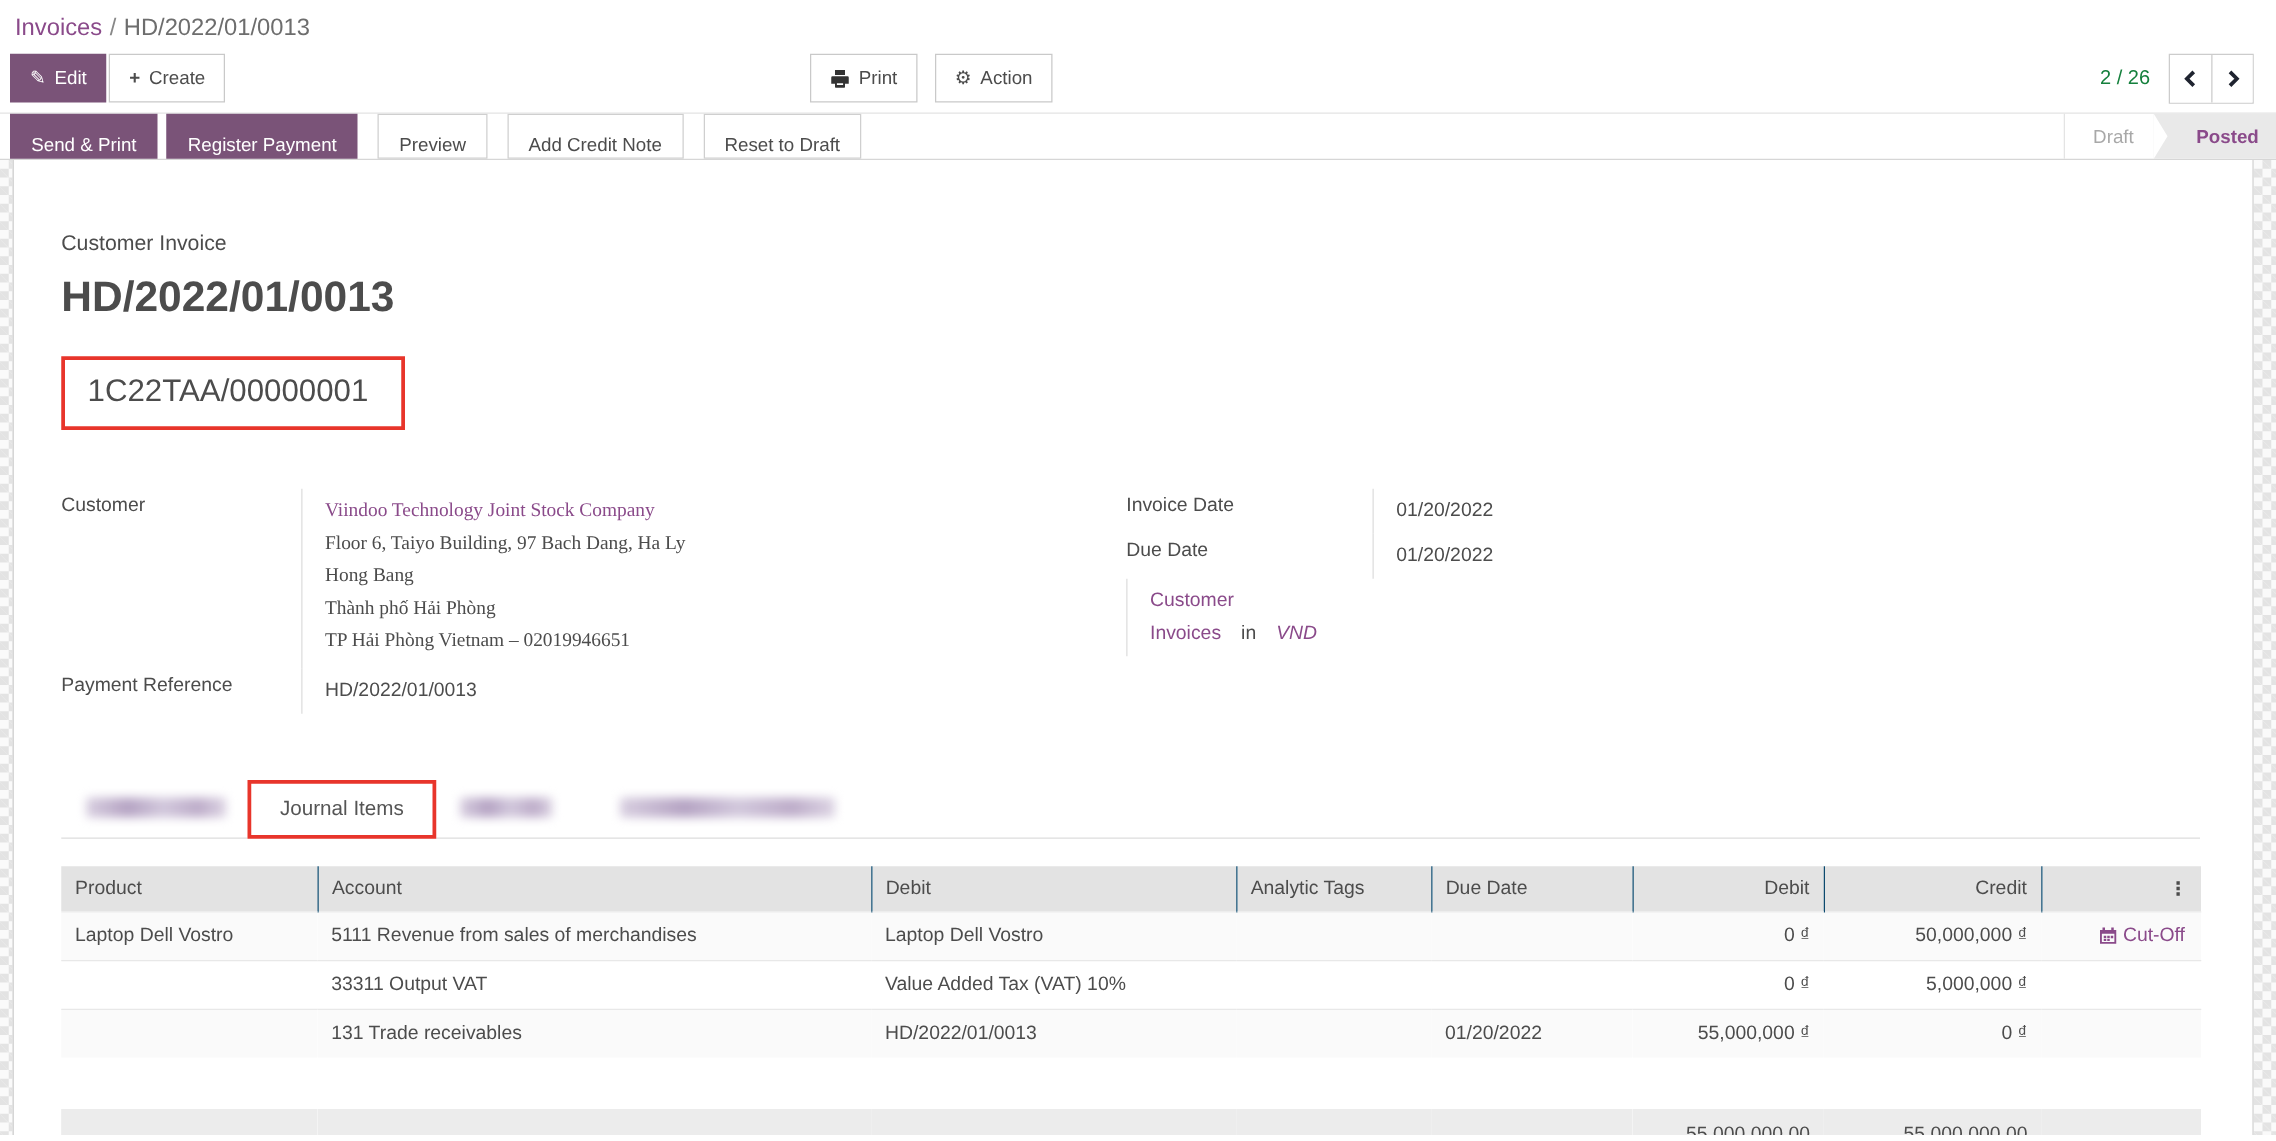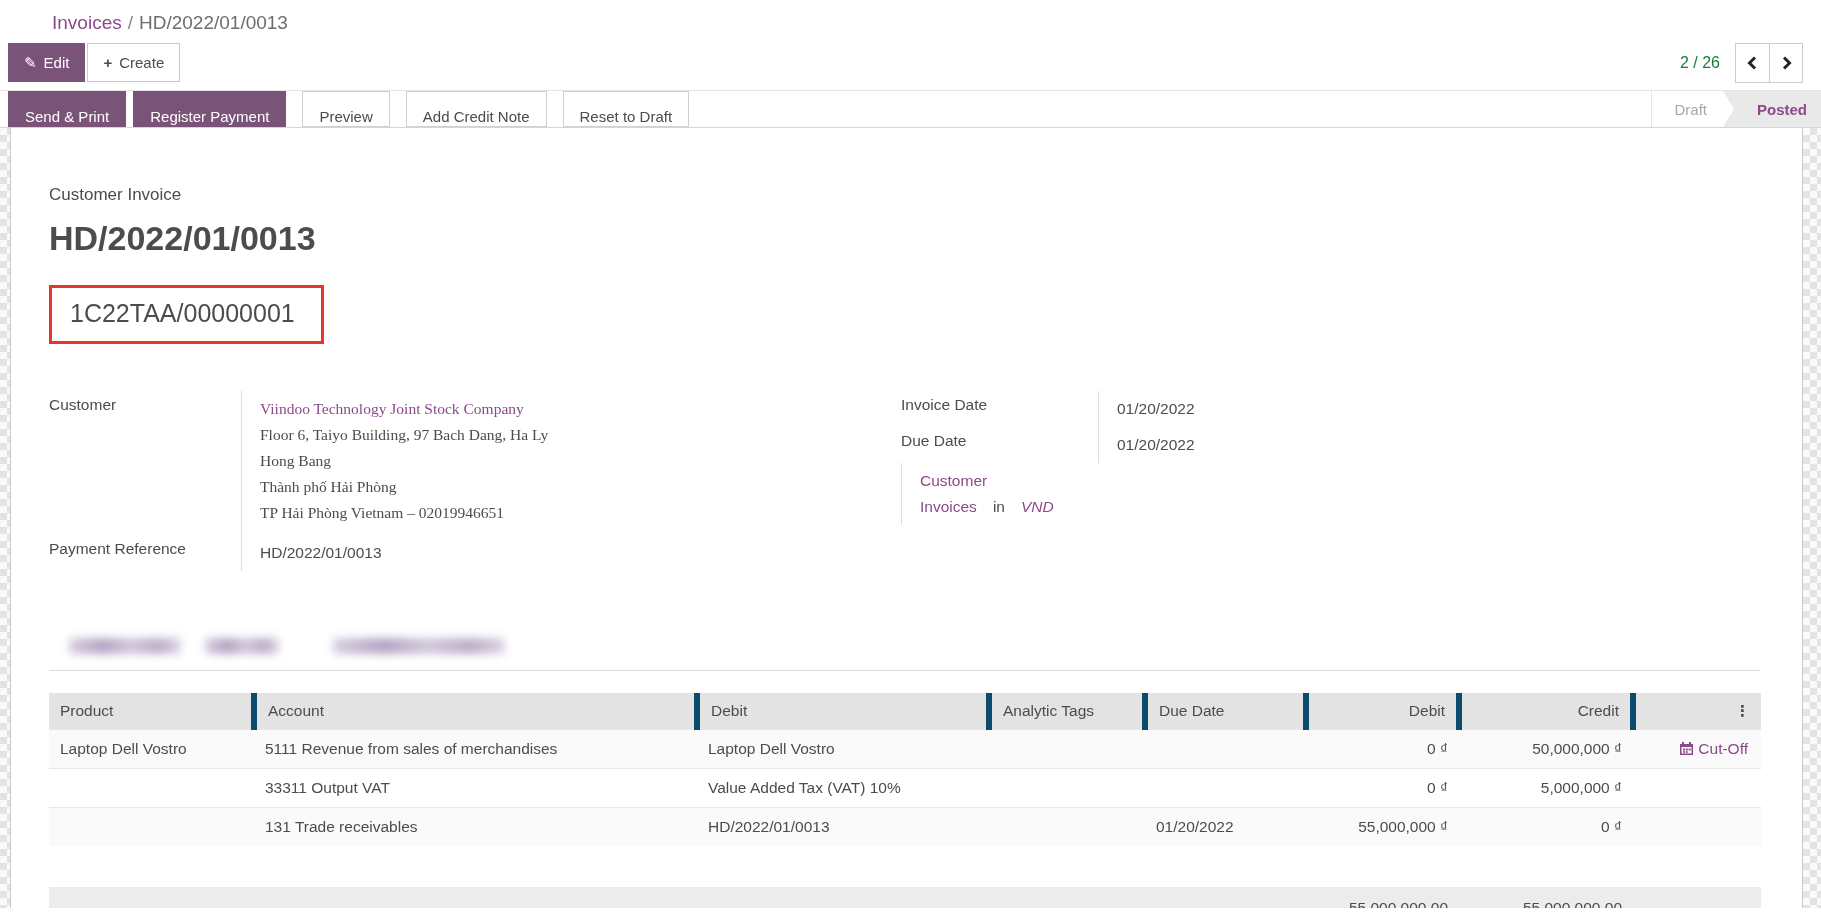--- a/index.html
+++ b/index.html
@@ -8,21 +8,21 @@
     --red:#e8352b;
     --text:#4c4c4c;
   }
   *{box-sizing:border-box;}
   html,body{margin:0;padding:0;}
   body{
     width:1821px;height:913px;overflow:hidden;background:#fff;
     font-family:"Liberation Sans","DejaVu Sans",sans-serif;color:var(--text);
   }
   
-  .breadcrumb{padding:12px 0 0 12px;font-size:19px;white-space:nowrap;margin-left:40px;}
+  .breadcrumb{padding:12px 0 0 12px;font-size:19px;white-space:nowrap;}
   .breadcrumb .bc-link{color:var(--link);cursor:pointer;text-decoration:none;}
   .breadcrumb .bc-sep{color:#888;margin:0 6px;}
   .breadcrumb .bc-current{color:#6d6d6d;}
   .cp-row{position:relative;height:56px;padding:9px 18px 0 8px;display:flex;align-items:flex-start;}
   .btn{
     font-size:15px;line-height:19px;padding:9px 15px;background:#fff;color:var(--text);
     border:1px solid transparent;cursor:pointer;display:inline-flex;align-items:center;gap:7px;
     font-family:inherit;
   }
   .btn-primary{background:var(--primary);color:#fff;}
@@ -96,21 +96,21 @@
   .blob{height:16px;border-radius:2px;filter:blur(4px);
     background:linear-gradient(90deg,#d8cfe0,#b5a3c3 30%,#d2c8dc 55%,#bdacc9 80%,#ddd5e4);}
   .tab-active{
     margin:0 6px;padding:11px 23px;font-size:16.5px;color:#555;background:#fff;margin-bottom:-3px;position:relative;z-index:2;
   }
   
   table{border-collapse:collapse;table-layout:fixed;width:100%;font-size:15.5px;color:#4c4c4c;}
   .jtable{margin-top:22px;}
   thead th{
     background:#e3e3e3;font-weight:normal;text-align:left;padding:8px 11px;height:36px;
-    border-left:6px solid #0c4a6e;overflow:hidden;white-space:nowrap;
+    border-left:1px solid #0c4a6e;overflow:hidden;white-space:nowrap;
   }
   thead th:first-child{border-left:none;margin-left:43px;}
   thead th.num{text-align:right;}
   thead th.opt{text-align:right;font-weight:bold;font-size:15px;cursor:pointer;}
   tbody td{padding:10px 11px;border-top:1px solid #e8e8e8;white-space:nowrap;overflow:hidden;}
   tbody tr:nth-child(odd){background:#fafafa;}
   td.num{text-align:right;}
   .cutoff{display:flex;align-items:center;justify-content:flex-end;gap:4px;color:var(--link);cursor:pointer;padding-right:2px;}
   .cutoff svg{flex:none;}
   .totals-table{margin-top:41px;}
@@ -125,20 +125,36 @@
 
 <div class="cp-row">
   <div class="btn-group">
     <button class="btn btn-primary">
       <i class="ico">✎</i>
       <span>Edit</span>
     </button>
     <button class="btn btn-outline">
       <i class="ico" style="font-weight:bold;">+</i>
       <span>Create</span>
+    </button>
+  </div>
+  <div class="cp-center">
+    <button class="btn btn-outline">
+      <span style="display:inline-flex;">
+        <svg width="16" height="16" viewBox="0 0 16 16">
+            <path fill="#333" d="M4 1h8v4H4zM2 6h12a1 1 0 0 1 1 1v5h-3v3H4v-3H1V7a1 1 0 0 1 1-1zm3 7h6v1.6H5zM12.6 8.2a.8.8 0 1 1 0-1.6.8.8 0 0 1 0 1.6z"></path>
+            <path fill="#fff" d="M5 11h6v2H5z"></path>
+            <path fill="#333" d="M4.5 10.5h7V15h-7zM5.5 11.5v2.6h5v-2.6z"></path>
+          </svg>
+      </span>
+      <span>Print</span>
+    </button>
+    <button class="btn btn-outline">
+      <i class="ico">⚙</i>
+      <span>Action</span>
     </button>
   </div>
   <div class="cp-right">
     <span class="pager-text">2 / 26</span>
     <div class="pager-btns">
       <button class="pager-btn">
         <span style="display:inline-flex;">
           <svg width="13" height="14" viewBox="0 0 13 14">
               <polyline points="9,1.5 3.5,7 9,12.5" fill="none" stroke="#1f2430" stroke-width="3"></polyline>
             </svg>
@@ -201,20 +217,23 @@
           <a class="flink j-name">Customer Invoices</a><span>in</span><a class="flink j-cur">VND</a>
         </div>
       </div>
     </div>
 
     
     <div class="tabs">
       <div class="tab tab-blur" style="width:135px;">
         <div class="blob" style="width:112px;"></div>
       </div>
+      <div class="tab tab-active red-box">
+        <span>Journal Items</span>
+      </div>
       <div class="tab tab-blur" style="width:100px;">
         <div class="blob" style="width:74px;"></div>
       </div>
       <div class="tab tab-blur" style="width:210px;margin-left:22px;">
         <div class="blob" style="width:172px;"></div>
       </div>
     </div>
 
     
     <table class="jtable">

